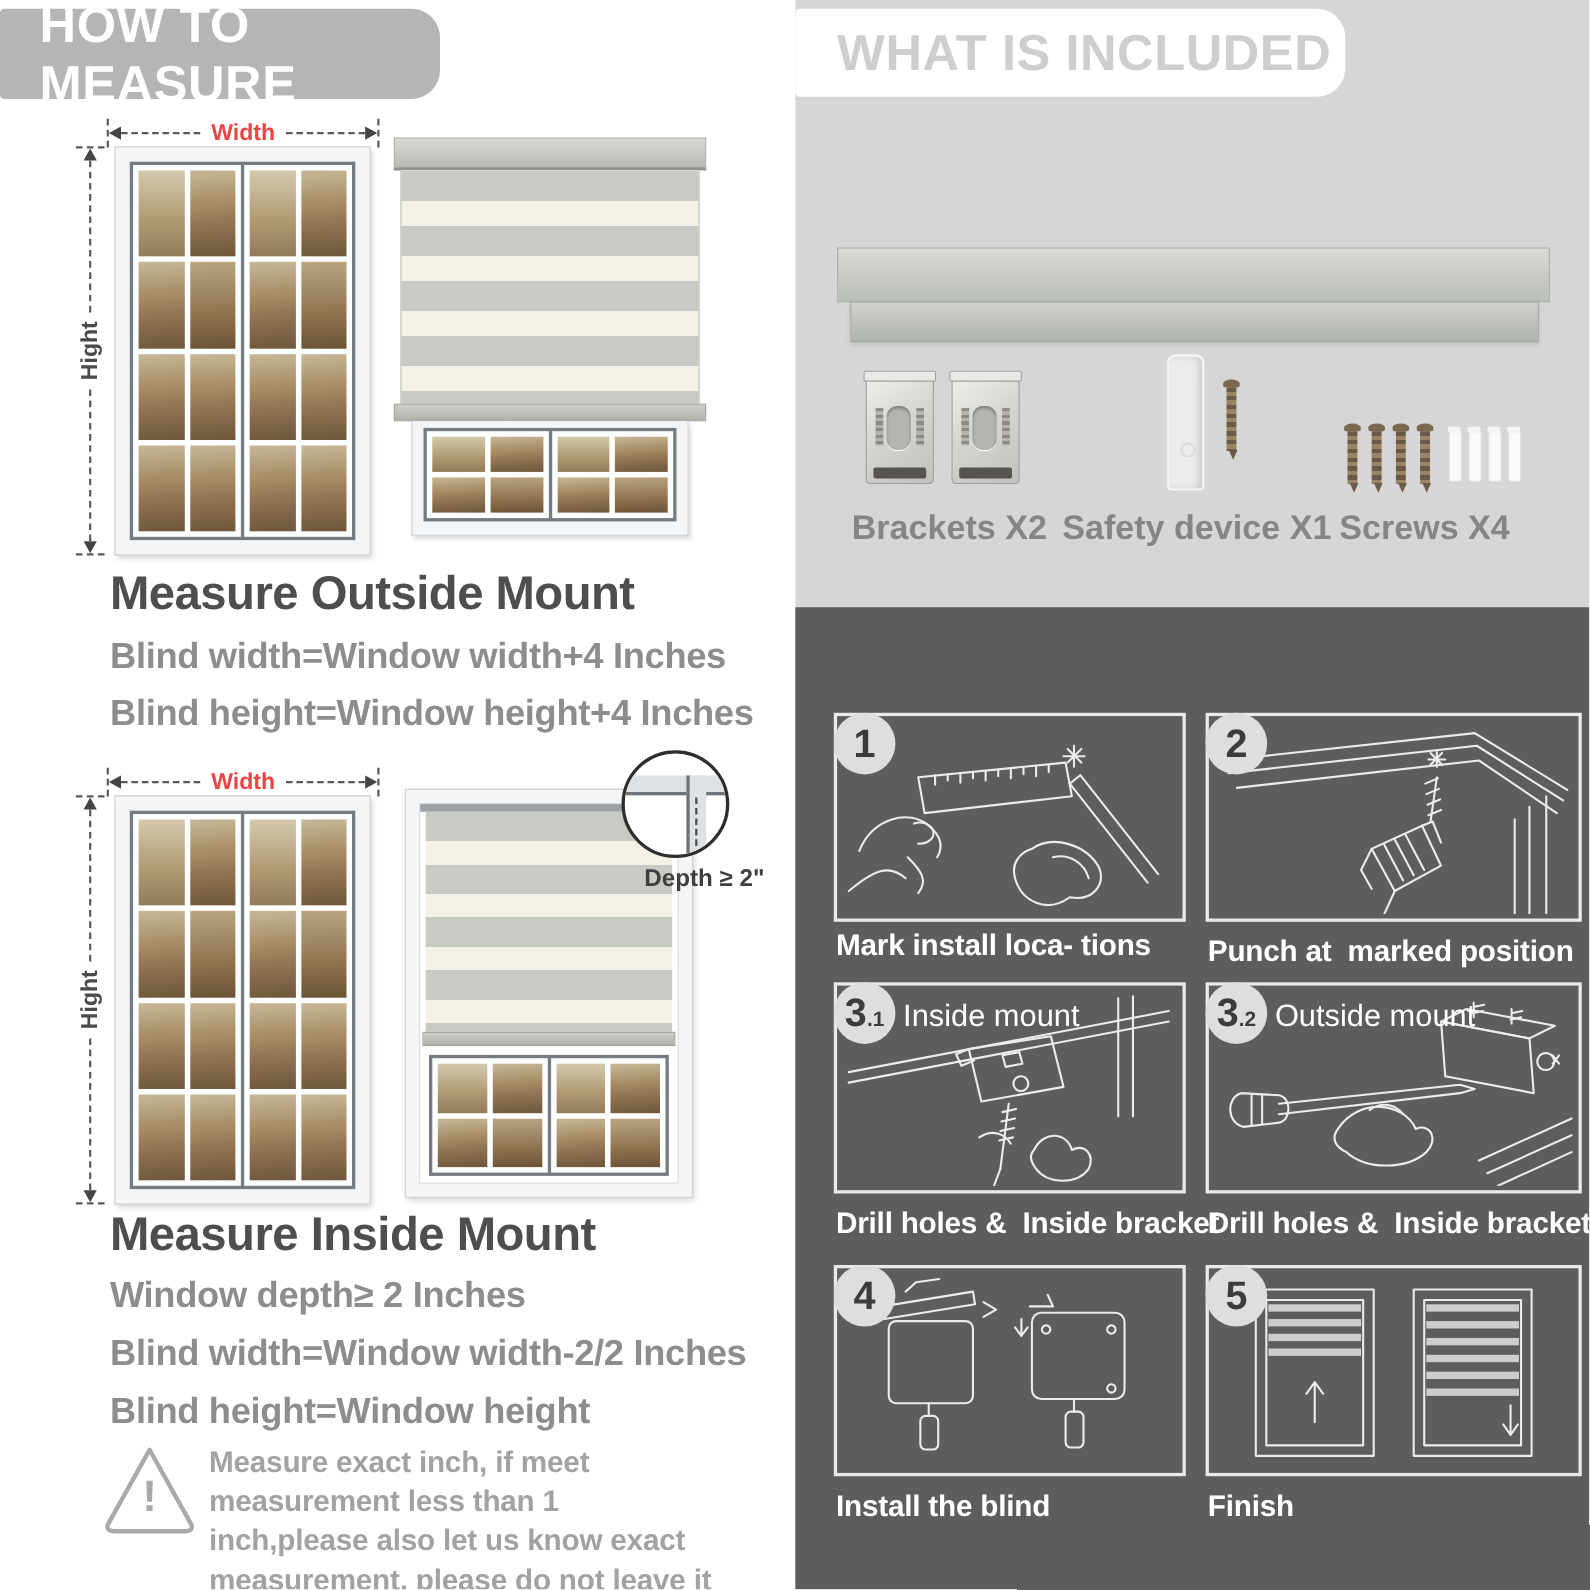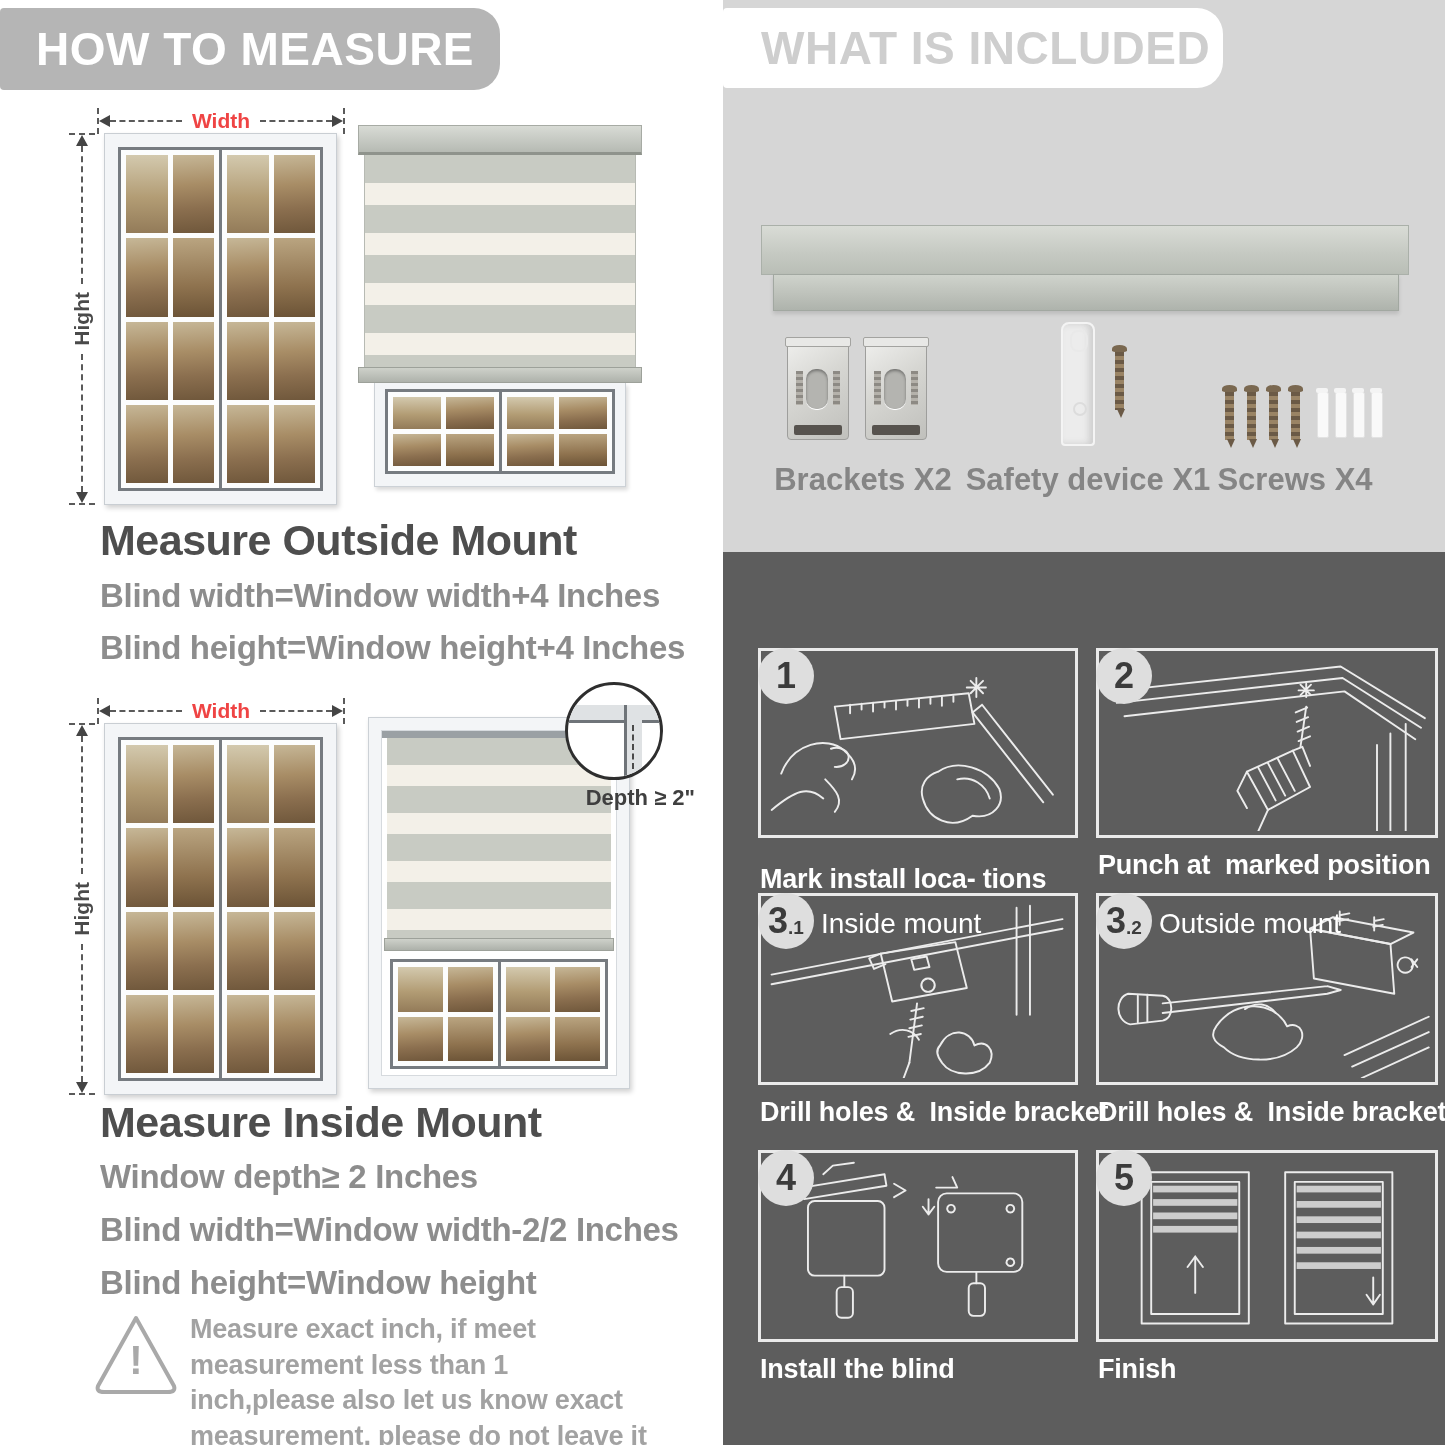--- a/index.html
+++ b/index.html
@@ -3,21 +3,21 @@
 <meta charset="utf-8">
 <style>
   html,body{margin:0;padding:0;background:#ffffff;}
   #page{position:relative;width:1445px;height:1445px;background:#ffffff;overflow:hidden;
         font-family:"Liberation Sans",sans-serif;-webkit-font-smoothing:antialiased;}
 
   
   .abs{position:absolute;}
 
   
-  .lh{position:absolute;left:0;top:8px;width:500px;height:82px;background:#b5b5b5;
+  .lh{position:absolute;left:0;top:8px;width:400px;height:82px;background:#b5b5b5;
       border-radius:4px 26px 26px 4px;display:flex;align-items:center;padding-left:36px;
       color:#ffffff;font-size:46px;font-weight:700;letter-spacing:.5px;box-sizing:border-box;}
   .measure-title{position:absolute;left:100px;color:#4e4e4e;font-size:43px;font-weight:700;letter-spacing:-.5px;}
   .mline{position:absolute;left:100px;color:#8d8d8d;font-size:33px;font-weight:700;letter-spacing:-.3px;}
 
   
   .dim-w{position:absolute;display:flex;align-items:center;height:28px;}
   .dim-w .tick{width:0;height:26px;border-left:2px dashed #5a5a5a;}
   .dim-w .dl{flex:1;height:0;border-top:2px dashed #5a5a5a;}
   .dim-w .ah-l{width:0;height:0;border-top:6px solid transparent;border-bottom:6px solid transparent;border-right:11px solid #444;}
@@ -337,21 +337,21 @@
         <path d="M86,52 v9 M98,51 v6 M110,50 v9 M122,49 v6 M134,48 v9 M146,47 v6 M158,46 v9 M170,45 v6 M182,44 v9 M194,43 v6"></path>
         <path d="M218,24 v20 M208,34 h20 M212,27 l13,13 M225,27 l-13,13"></path>
         <path d="M14,124 C26,92 62,84 80,100 C92,110 94,120 88,130"></path>
         <path d="M66,98 a13,10 0 1 1 4,19"></path>
         <path d="M4,162 C28,142 42,136 58,150 M60,130 C72,142 80,152 70,164"></path>
         <path d="M224,52 L298,146 M214,60 L288,154 M224,52 L214,60"></path>
         <path d="M178,122 C198,108 230,118 242,140 C248,156 236,172 214,168 C192,184 168,172 162,150 C158,136 166,126 178,122"></path>
         <path d="M198,130 C214,126 228,136 232,150"></path>
       </svg>
     </div>
-    <div class="caption" style="left:37px;top:312px;text-align:right;">Mark install loca- tions</div>
+    <div class="caption" style="left:37px;top:292px;text-align:right;">Mark install loca- tions</div>
 
     <div class="step" style="left:373px;top:96px;width:342px;height:190px;">
       <div class="badge">
           <span>2</span>
         </div>
       <svg class="line art" viewBox="0 0 342 184">
         <path d="M8,38 L248,12 L336,66 M14,50 L250,24 L332,76 M22,64 L252,38 L326,88"></path>
         <path d="M300,82 L300,184 M316,72 L316,184 M286,94 L286,184"></path>
         <path d="M206,96 L212,54"></path>
         <path d="M204,90 l12,-5 m-13,-5 l12,-5 m-13,-5 l12,-5 m-13,-5 l12,-5"></path>

